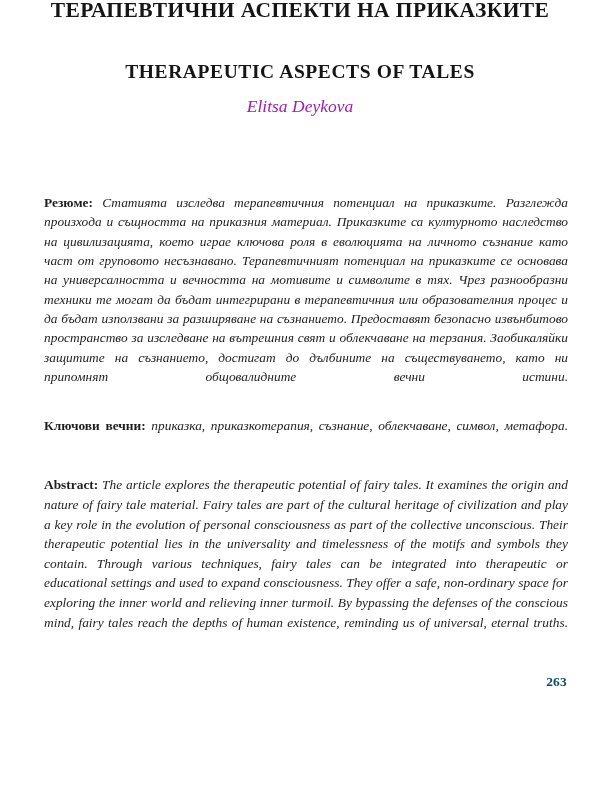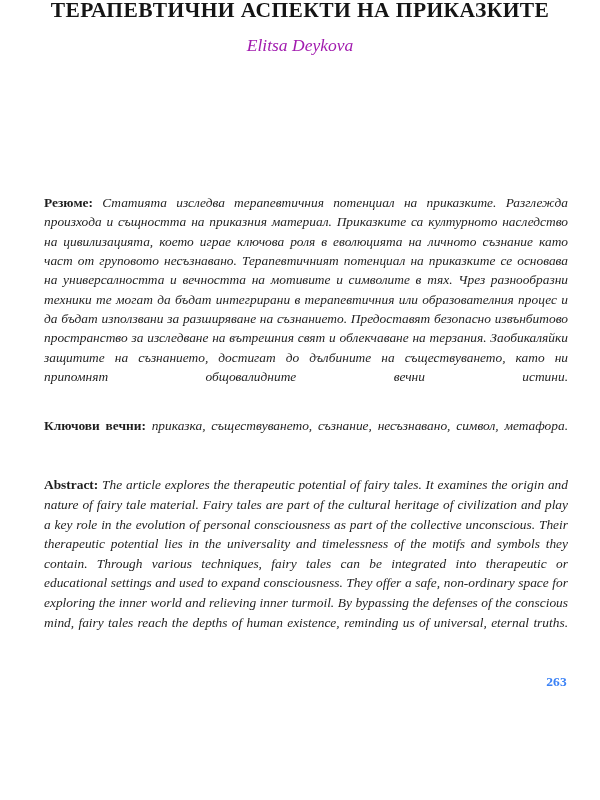--- a/index.html
+++ b/index.html
@@ -115,42 +115,43 @@
     width: 100%;
   }
 
   
   .folio {
     position: absolute;
     right: 33px;
     bottom: 14px;
     font-size: 13.5px;
     font-weight: bold;
-    color: #3b82f6;
+    color: #0c4a6e;
     letter-spacing: 0.2px;
   }
 </style>
 </head>
 <body>
 
 <div class="page">
 
   <div class="title-block">
     <div class="title-bg">ТЕРАПЕВТИЧНИ АСПЕКТИ НА ПРИКАЗКИТЕ</div>
+    <div class="title-en">THERAPEUTIC ASPECTS OF TALES</div>
     <div class="author-en">Elitsa Deykova</div>
   </div>
 
   <div class="body-area">
 
     <p class="para bg-abstract">
       <span class="lead">Резюме: </span><span>Статията изследва терапевтичния потенциал на приказките. Разглежда произхода и същността на приказния материал. Приказките са културното наследство на цивилизацията, което играе ключова роля в еволюцията на личното съзнание като част от груповото несъзнавано. Терапевтичният потенциал на приказките се основава на универсалността и вечността на мотивите и символите в тях. Чрез разнообразни техники те могат да бъдат интегрирани в терапевтичния или образователния процес и да бъдат използвани за разширяване на съзнанието. Предоставят безопасно извънбитово пространство за изследване на вътрешния свят и облекчаване на терзания. Заобикаляйки защитите на съзнанието, достигат до дълбините на съществуването, като ни припомнят общовалидните вечни истини.</span>
     </p>
 
     <p class="para bg-keywords">
-      <span class="lead">Ключови вечни: </span><span>приказка, съществуването, съзнание, несъзнавано, символ, метафора.</span>
+      <span class="lead">Ключови вечни: </span><span>приказка, приказкотерапия, съзнание, облекчаване, символ, метафора.</span>
     </p>
 
     <p class="para en-abstract">
       <span class="lead">Abstract: </span><span>The article explores the therapeutic potential of fairy tales. It examines the origin and nature of fairy tale material. Fairy tales are part of the cultural heritage of civilization and play a key role in the evolution of personal consciousness as part of the collective unconscious. Their therapeutic potential lies in the universality and timelessness of the motifs and symbols they contain. Through various techniques, fairy tales can be integrated into therapeutic or educational settings and used to expand consciousness. They offer a safe, non-ordinary space for exploring the inner world and relieving inner turmoil. By bypassing the defenses of the conscious mind, fairy tales reach the depths of human existence, reminding us of universal, eternal truths.</span>
     </p>
 
 
   </div>
 
   <div class="folio">263</div>

